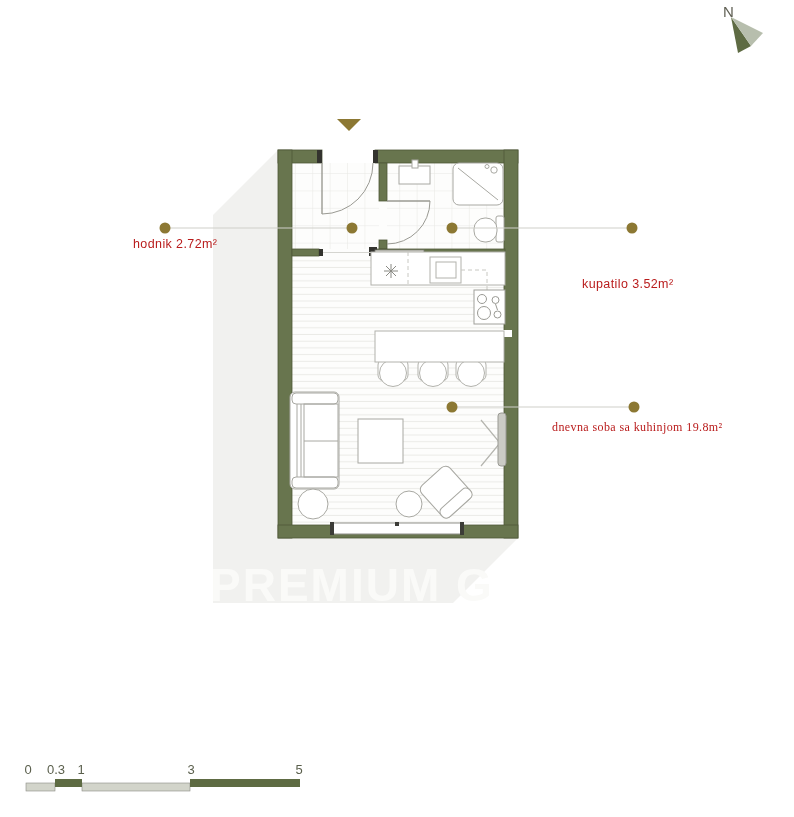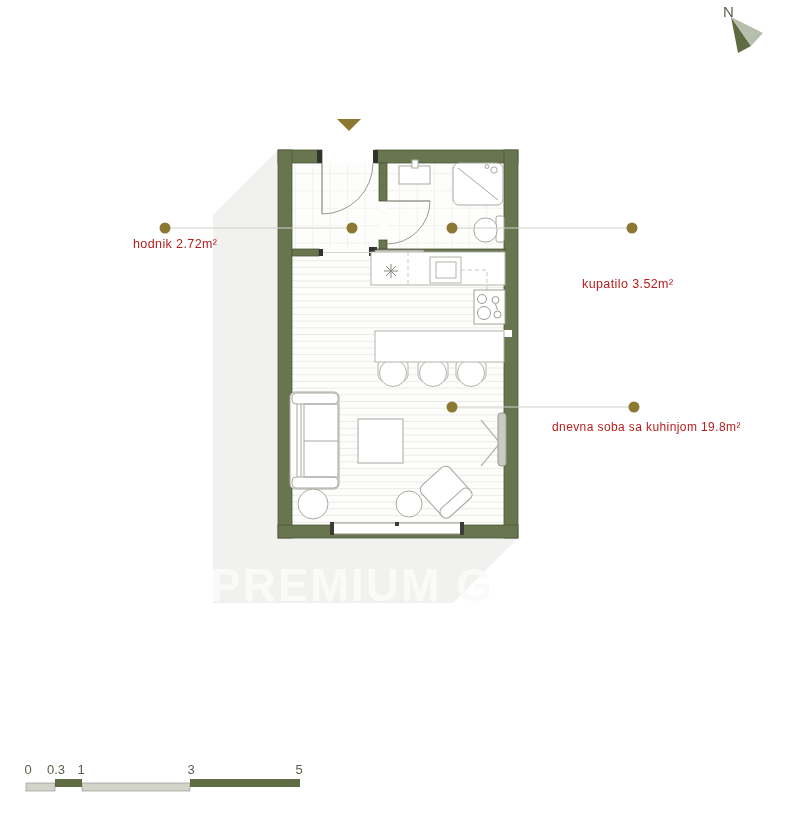--- a/index.html
+++ b/index.html
@@ -172,21 +172,21 @@
     <rect x="55" y="779" width="27" height="8" fill="#5e6b43"></rect>
     <rect x="190" y="779" width="110" height="8" fill="#5e6b43"></rect>
   </g>
 </svg>
 
 <div class="watermark">PREMIUM G</div>
 
 <div class="north-n">N</div>
 <div class="lbl" style="left:133px;top:237px;width:110px;">hodnik 2.72m²</div>
 <div class="lbl" style="left:582px;top:237px;width:110px;margin-top:40px;">kupatilo 3.52m²</div>
-<div class="lbl" style="left:552px;top:420px;width:170px;font-size:12px;">dnevna soba sa kuhinjom 19.8m²</div>
+<div class="lbl" style="left:552px;top:420px;width:170px;font-size:12px;font-family:Liberation Serif, serif;">dnevna soba sa kuhinjom 19.8m²</div>
 
 <span class="tick" style="left:28px;">0</span>
 <span class="tick" style="left:56px;">0.3</span>
 <span class="tick" style="left:81px;">1</span>
 <span class="tick" style="left:191px;">3</span>
 <span class="tick" style="left:299px;">5</span>
 
 </div>
 
 </body></html>

